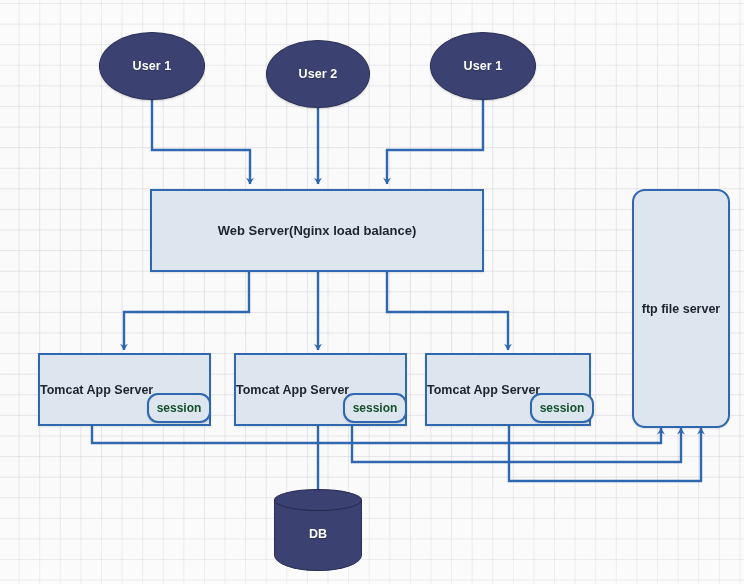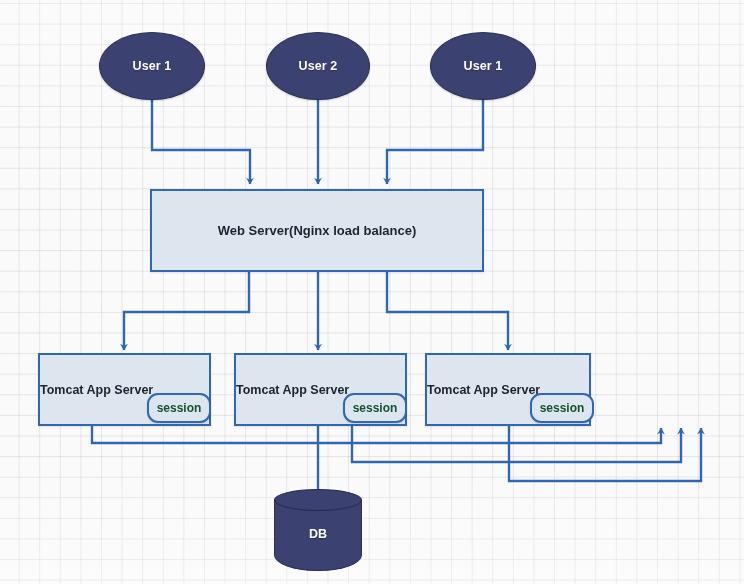--- a/index.html
+++ b/index.html
@@ -165,21 +165,21 @@
       <path d="M509,426 L509,481 L701,481 L701,428" marker-end="url(#arrowUp)"></path>
 
       <path d="M318,426 L318,496" marker-end="url(#arrowDown)"></path>
     </g>
   </svg>
 
   <div class="node ellipse-node" id="user-1" style="left:99px; top:32px; width:106px; height:68px;text-align:right;">
     <span class="lbl">User 1</span>
   </div>
 
-  <div class="node ellipse-node" id="user-2" style="left:266px; top:32px; width:104px; height:68px;">
+  <div class="node ellipse-node" id="user-2" style="left:266px; top:40px; width:104px; height:68px;">
     <span class="lbl">User 2</span>
   </div>
 
   <div class="node ellipse-node" id="user-3" style="left:430px; top:32px; width:106px; height:68px;">
     <span class="lbl">User 1</span>
   </div>
 
   <div class="node box-node" id="web-server" style="left:150px; top:189px; width:334px; height:83px;">
     <span class="lbl">Web Server(Nginx  load balance)</span>
   </div>
@@ -198,20 +198,23 @@
     <span>session</span>
   </div>
 
   <div class="node box-node tomcat" id="tomcat-3" style="left:425px; top:353px; width:166px; height:73px;">
     <span class="lbl">Tomcat App Server</span>
   </div>
   <div class="session-chip" style="left:530px; top:393px; width:64px; height:30px;">
     <span>session</span>
   </div>
 
+  <div class="node box-node" id="ftp-server" style="left:632px; top:189px; width:98px; height:239px;">
+    <span class="lbl">ftp file server</span>
+  </div>
 
   <div class="cyl" id="db" style="left:274px; top:489px; width:88px; height:82px;">
     <div class="cyl-body"></div>
     <div class="cyl-top"></div>
     <div class="lbl">DB</div>
   </div>
 
 </div>
 
 </body></html>

